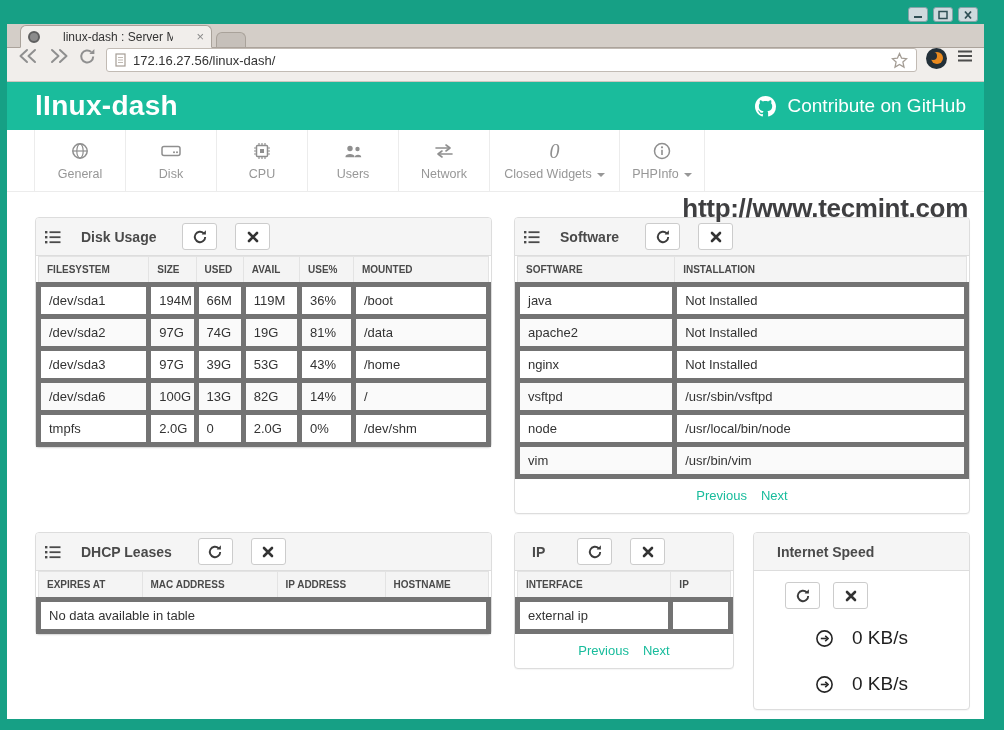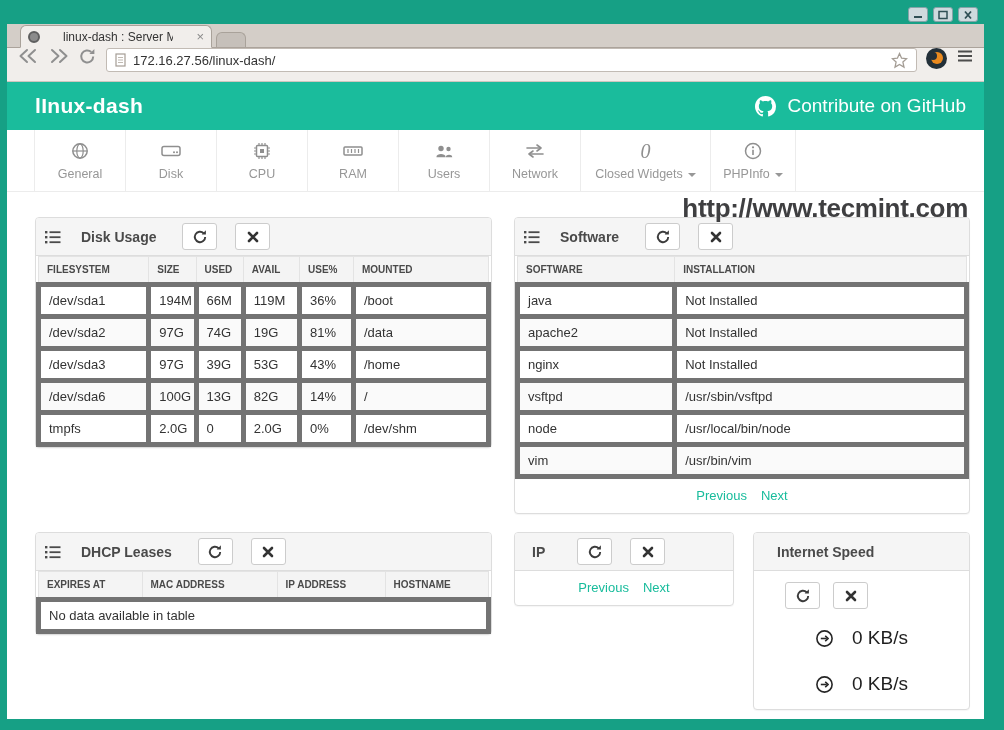--- a/index.html
+++ b/index.html
@@ -41,21 +41,21 @@
   .ext-btn { width:21px; height:21px; border-radius:50%; background:#233039; position:relative; cursor:pointer; flex:none;}
   .ext-btn::after { content:""; position:absolute; width:12px; height:12px; border-radius:50%;
                     background:#ea8a1f; top:4px; left:5px; }
   .ext-btn::before { content:""; position:absolute; width:8px; height:8px; border-radius:50%;
                      background:#233039; top:4px; left:3px; z-index:1; }
 
   
   .page { height:637px; background:#fff; overflow:hidden; }
 
   .site-header { height:48px; background:#1abc9c; display:flex; align-items:center; padding:0 18px 0 28px; }
-  .site-title { color:#fff; font-size:21px; font-weight:bold; letter-spacing:.3px; }
+  .site-title { color:#fff; font-size:28px; font-weight:bold; letter-spacing:.3px; }
   .gh { margin-left:auto; display:flex; align-items:center; gap:12px; color:#fff; font-size:19px; cursor:pointer; }
 
   .nav { height:62px; border-bottom:1px solid #ececec; display:flex; padding-left:27px; background:#fff; }
   .nav-item { width:91px; border-left:1px solid #ececec; display:flex; flex-direction:column;
               align-items:center; justify-content:center; gap:5px; color:#979797; font-size:12.5px; cursor:pointer; }
   .nav-item:last-child { border-right:1px solid #ececec; }
   .nav-item.wide { width:130px; }
   .nav-item.narrow { width:86px; }
   .nav-icon { height:22px; display:flex; align-items:center; justify-content:center; }
   .zero { font-family:"Liberation Serif", serif; font-style:italic; font-size:20px; color:#8f8f8f; line-height:22px; }
@@ -211,29 +211,20 @@
           <svg width="20" height="20">
               <rect x="4.5" y="4.5" width="11" height="11" rx="1" fill="none" stroke="#8f8f8f" stroke-width="1.5"></rect>
               <rect x="8" y="8" width="4" height="4" fill="#8f8f8f"></rect>
               <path d="M7 4.5 V2 M10 4.5 V2 M13 4.5 V2 M7 15.5 V18 M10 15.5 V18 M13 15.5 V18 M4.5 7 H2 M4.5 10 H2 M4.5 13 H2 M15.5 7 H18 M15.5 10 H18 M15.5 13 H18" stroke="#8f8f8f" stroke-width="1.2"></path>
             </svg>
         </span>
         <span class="nav-label">CPU</span>
       </div>
       <div class="nav-item">
         <span class="nav-icon">
-          <svg width="22" height="20">
-              <rect x="2" y="6" width="18" height="8" rx="1" fill="none" stroke="#8f8f8f" stroke-width="1.5"></rect>
-              <path d="M6 8 v4 M9.5 8 v4 M13 8 v4 M16.5 8 v4" stroke="#8f8f8f" stroke-width="1.2"></path>
-            </svg>
-        </span>
-        <span class="nav-label">RAM</span>
-      </div>
-      <div class="nav-item">
-        <span class="nav-icon">
           <svg width="24" height="20">
               <circle cx="9" cy="7.5" r="2.7" fill="#8f8f8f"></circle>
               <path d="M4.5 15.5 c0-3.4 9-3.4 9 0 v.8 h-9 z" fill="#8f8f8f"></path>
               <circle cx="16.5" cy="8" r="2.2" fill="#8f8f8f"></circle>
               <path d="M13.8 15.9 c.2-2.8 6.4-2.8 6.4 0 v.4 h-6.4 z" fill="#8f8f8f"></path>
             </svg>
         </span>
         <span class="nav-label">Users</span>
       </div>
       <div class="nav-item">
@@ -484,20 +475,38 @@
                   <path d="M13.2 8 a5.2 5.2 0 1 1 -1.6-3.8" fill="none" stroke="#3b3b3b" stroke-width="1.9"></path>
                   <path d="M13.9 1.3 v4.2 h-4.2 z" fill="#3b3b3b"></path>
                 </svg>
             </span>
             <span class="wbtn">
               <svg width="12" height="12">
                   <path d="M2 2 L10 10 M10 2 L2 10" stroke="#333" stroke-width="2.6" stroke-linecap="round"></path>
                 </svg>
             </span>
           </div>
+          <table class="dt">
+            <colgroup>
+                <col style="width:72%">
+                <col style="width:28%">
+              </colgroup>
+            <thead>
+                <tr>
+                  <th>INTERFACE</th>
+                  <th>IP</th>
+                </tr>
+              </thead>
+            <tbody>
+                <tr>
+                  <td>external ip</td>
+                  <td></td>
+                </tr>
+              </tbody>
+          </table>
           <div class="pager">
             <a class="pg-link">Previous</a><a class="pg-link">Next</a>
           </div>
         </div>
 
         <div class="panel p-speed">
           <div class="panel-header">
             <span class="panel-title" style="margin-left:14px;">Internet Speed</span>
           </div>
           <div class="speed-buttons">

